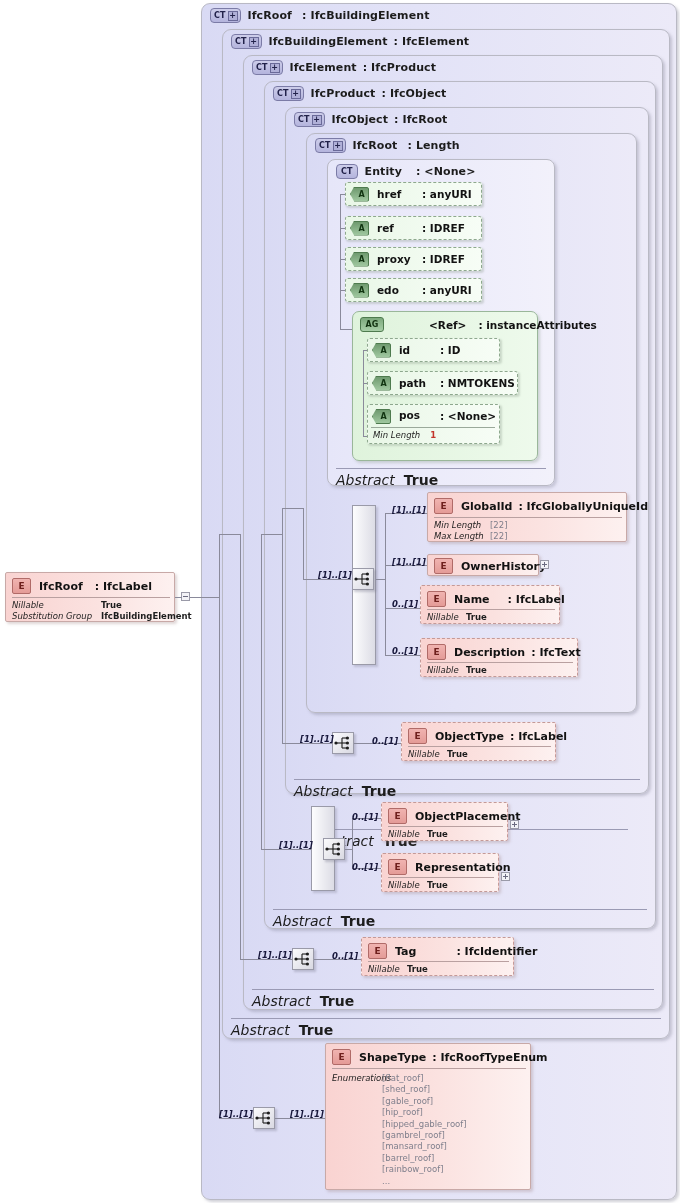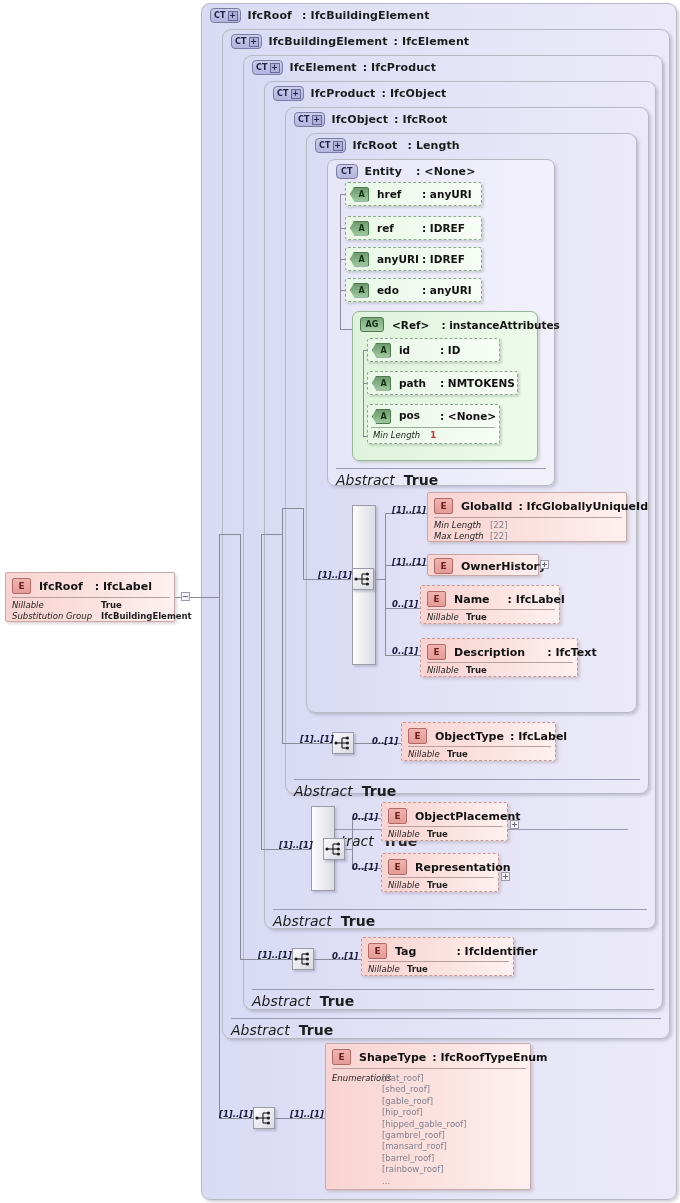--- a/index.html
+++ b/index.html
@@ -49,21 +49,21 @@
 
   
   .ag-box{position:absolute;box-sizing:border-box;border:1px solid #9ab79a;border-radius:7px;
           background:linear-gradient(to right,#dff3dc,#eefaec);
           box-shadow:2px 2px 3px rgba(120,140,120,.3);}
   .ag-head{position:absolute;left:7px;top:5px;display:flex;align-items:center;white-space:nowrap;}
   .ag-badge{display:inline-flex;align-items:center;justify-content:center;
             width:22px;height:13px;border:1px solid #4e7a4e;border-radius:3px;
             background:linear-gradient(to bottom,#7ca87c,#a8cfa8);
             font-size:8px;font-weight:bold;color:#10300f;margin-right:8px;}
-  .ag-title{font-size:10.5px;font-weight:bold;color:#121212;}
+  .ag-title{font-size:10.5px;font-weight:bold;color:#121212;margin-left:37px;}
 
   
   .facet{position:absolute;font-size:8.5px;white-space:nowrap;}
   .facet .fl{font-style:italic;color:#1d1d1d;}
   .facet .fv{color:#c3342b;font-weight:bold;margin-left:10px;}
   .facet-rule{position:absolute;height:1px;background:#9aa99a;}
 
   
   .el-box{position:absolute;box-sizing:border-box;border-radius:2px;
           background:linear-gradient(to right,#f9d3d1 0%,#fbe2e0 55%,#fdf1f0 100%);
@@ -230,21 +230,21 @@
     <span class="a-name">href</span>
     <span class="a-type" style="left:76px;">: anyURI</span>
   </div>
   <div class="attr" style="left:345px;top:216px;width:137px;">
     <span class="a-badge">A</span>
     <span class="a-name">ref</span>
     <span class="a-type" style="left:76px;">: IDREF</span>
   </div>
   <div class="attr" style="left:345px;top:247px;width:137px;">
     <span class="a-badge">A</span>
-    <span class="a-name">anyURI</span>
+    <span class="a-name">proxy</span>
     <span class="a-type" style="left:76px;">: IDREF</span>
   </div>
   <div class="attr" style="left:345px;top:278px;width:137px;">
     <span class="a-badge">A</span>
     <span class="a-name">edo</span>
     <span class="a-type" style="left:76px;">: anyURI</span>
   </div>
 
   <div class="ag-box" style="left:352px;top:311px;width:186px;height:150px;">
     <div class="ag-head">
@@ -377,21 +377,21 @@
       <span class="pl">Nillable</span>
       <span class="pv" style="position:absolute;left:39px;top:0;">True</span>
     </div>
   </div>
   <div class="card" style="left:392px;top:599px;">0..[1]</div>
 
   <div class="el-box dashed" style="left:420px;top:638px;width:158px;height:39px;">
     <div class="el-head">
       <span class="e-badge">E</span>
       <span class="e-name">Description</span>
-      <span class="e-type" style="margin-left:22px;">: IfcText</span>
+      <span class="e-type" style="margin-left:6px;">: IfcText</span>
     </div>
     <div class="el-rule" style="left:6px;top:23px;width:146px;"></div>
     <div class="el-prop" style="left:6px;top:26px;">
       <span class="pl">Nillable</span>
       <span class="pv" style="position:absolute;left:39px;top:0;">True</span>
     </div>
   </div>
   <div class="card" style="left:392px;top:646px;">0..[1]</div>
 
   <div class="seq" style="left:332px;top:732px;">

